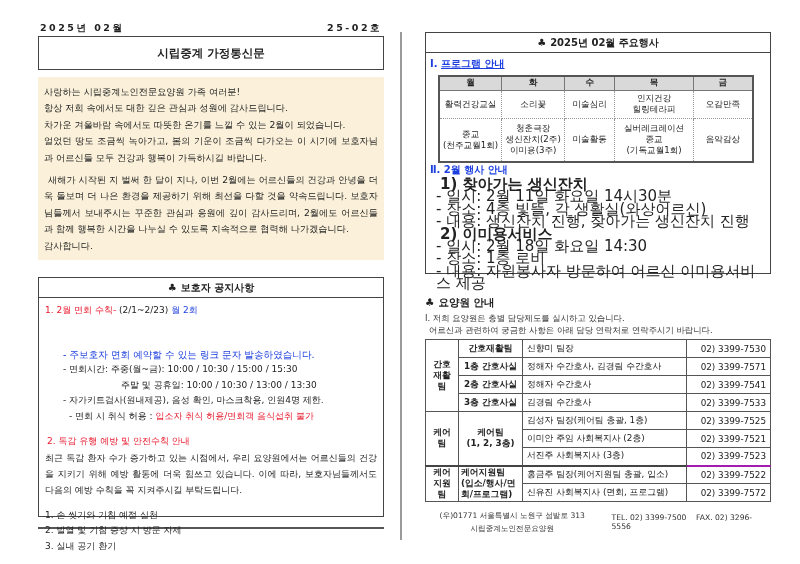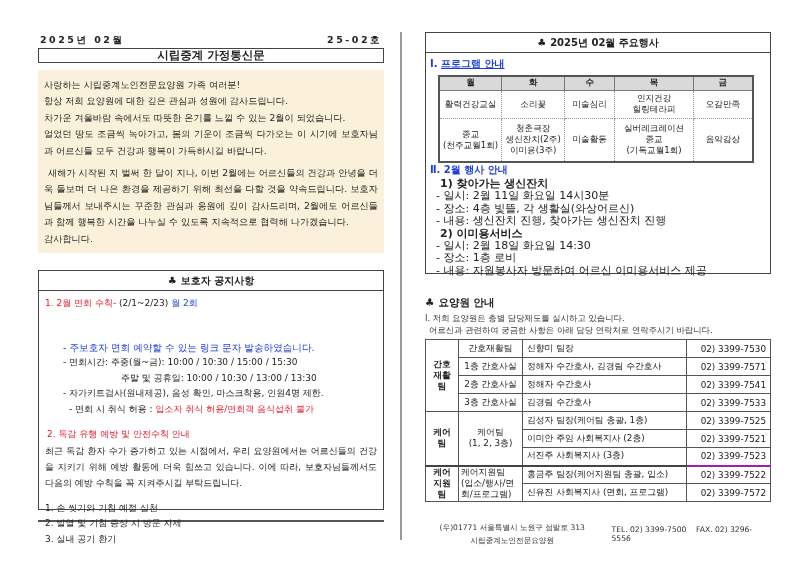--- a/index.html
+++ b/index.html
@@ -1,24 +1,24 @@
 <!DOCTYPE html>
 <html><head>
 <meta charset="utf-8">
 <style>
   * { box-sizing: border-box; margin: 0; padding: 0; }
   html, body { width: 800px; height: 564px; background: #ffffff; overflow: hidden; }
   body { font-family: "DejaVu Sans", "Liberation Sans", sans-serif; color: #222; position: relative; font-size: 9px; }
 
-  .left { position: absolute; left: 38px; top: 34px; width: 346px; }
+  .left { position: absolute; left: 38px; top: 22px; width: 346px; }
   .divider { position: absolute; left: 400px; top: 32px; width: 2px; height: 508px; background: #9a9a9a; }
   .right { position: absolute; left: 425px; top: 32px; width: 346px; }
 
   .issue-line { display: flex; justify-content: space-between; font-size: 9.5px; font-weight: bold; letter-spacing: 2.5px; color: #222; padding: 0 2px; height: 13px; }
-  .title-box { border: 1.5px solid #444; height: 15px; margin-top: 1px; display: flex; align-items: center; justify-content: center; font-size: 11.5px; font-weight: bold; color: #222; }
+  .title-box { border: 1.5px solid #444; height: 34px; margin-top: 1px; display: flex; align-items: center; justify-content: center; font-size: 11.5px; font-weight: bold; color: #222; }
 
   .greeting { background: #fbf1da; margin-top: 7px; padding: 7px 6px 6px 6px; font-size: 9.2px; line-height: 16.4px; color: #222; text-align: justify; }
   .greeting p { margin: 0; }
   .greeting .gap { height: 6px; }
 
   .notice-box { border: 1.5px solid #444; margin-top: 17px; height: 240px; position: relative; }
   .notice-head { height: 20px; border-bottom: 1.5px solid #444; display: flex; align-items: center; justify-content: center; font-size: 10px; font-weight: bold; }
   .club { margin-right: 4px; }
   .notice-body { padding: 5px 6px 0 6px; font-size: 9px; line-height: 15.5px; }
   .red { color: #e8182c; font-weight: normal; }
@@ -32,53 +32,53 @@
   .events-head { height: 20px; border-bottom: 1.5px solid #444; display: flex; align-items: center; justify-content: center; font-size: 10px; font-weight: bold; }
   .sec-title { color: #1d3fe0; font-weight: bold; font-size: 10px; padding: 4px 4px 0 4px; }
   .sec-title.u span.t { text-decoration: underline; }
   table.prog { border-collapse: collapse; margin: 4px 0 0 12px; width: 316px; font-size: 8.6px; text-align: center; }
   table.prog th { background: #d9d9d9; border: 1px solid #777; border-top: 2px solid #555; height: 14px; font-weight: bold; }
   table.prog td { border: 1px dotted #999; padding: 2px 1px; line-height: 11px; }
   table.prog tr.r1 td { height: 28px; }
   table.prog tr.r2 td { height: 44px; border-bottom: 2px solid #555; }
   table.prog th:first-child, table.prog td:first-child { border-left: 2px solid #555; }
   table.prog th:last-child, table.prog td:last-child { border-right: 2px solid #555; }
-  .ev-list { font-size: 11px; line-height: 12.4px; padding: 1px 6px 0 10px; }
+  .ev-list { font-size: 15px; line-height: 12.4px; padding: 1px 6px 0 10px; }
   .ev-list .sub { font-weight: bold; padding-left: 4px; }
 
   .guide { margin-top: 22px; }
   .guide-title { font-size: 10.5px; font-weight: bold; }
   .guide-text { font-size: 8.4px; line-height: 12px; margin-top: 2px; color: #333; }
   .guide-text .in { padding-left: 4px; }
   table.staff { border-collapse: collapse; width: 346px; margin-top: 3px; font-size: 8.8px; }
   table.staff td { border: 1px solid #555; height: 18px; padding: 0 4px; }
   table.staff td.grp { text-align: center; font-weight: bold; width: 33px; line-height: 11px; padding: 0; }
-  table.staff td.team { text-align: center; font-weight: normal; width: 64px; line-height: 11px; padding: 0 2px; }
+  table.staff td.team { text-align: center; font-weight: bold; width: 64px; line-height: 11px; padding: 0 2px; }
   table.staff td.team.l { text-align: left; }
   table.staff td.tel { width: 84px; text-align: right; }
   table.staff { border: 1.5px solid #444; }
-  .footer { display: flex; align-items: center; margin-top: 19px; font-size: 7.6px; color: #333; }
+  .footer { display: flex; align-items: center; margin-top: 7px; font-size: 7.6px; color: #333; }
   .footer .addr { width: 175px; text-align: center; line-height: 13px; }
   .footer .contact { padding-left: 12px; }
 </style>
 </head>
 <body>
 
 <div class="left">
   <div class="issue-line">
     <span>2025년 02월</span>
     <span>25-02호</span>
   </div>
   <div class="title-box">
     <span>시립중계 가정통신문</span>
   </div>
 
   <div class="greeting">
     <p>사랑하는 시립중계노인전문요양원 가족 여러분!</p>
-    <p>항상 저희 요양원에 대한 깊은 관심과 성원에 감사드립니다.</p>
+    <p>항상 저희 속에서도 대한 깊은 관심과 성원에 감사드립니다.</p>
     <p>차가운 겨울바람 속에서도 따뜻한 온기를 느낄 수 있는 2월이 되었습니다.</p>
     <p>얼었던 땅도 조금씩 녹아가고, 봄의 기운이 조금씩 다가오는 이 시기에 보호자님과 어르신들 모두 건강과 행복이 가득하시길 바랍니다.</p>
     <div class="gap"></div>
     <p style="text-indent:4px">새해가 시작된 지 벌써 한 달이 지나, 이번 2월에는 어르신들의 건강과 안녕을 더욱 돌보며 더 나은 환경을 제공하기 위해 최선을 다할 것을 약속드립니다. 보호자님들께서 보내주시는 꾸준한 관심과 응원에 깊이 감사드리며, 2월에도 어르신들과 함께 행복한 시간을 나누실 수 있도록 지속적으로 협력해 나가겠습니다.</p>
     <p>감사합니다.</p>
   </div>
 
   <div class="notice-box">
     <div class="notice-head">
       <span class="club">♣</span>

